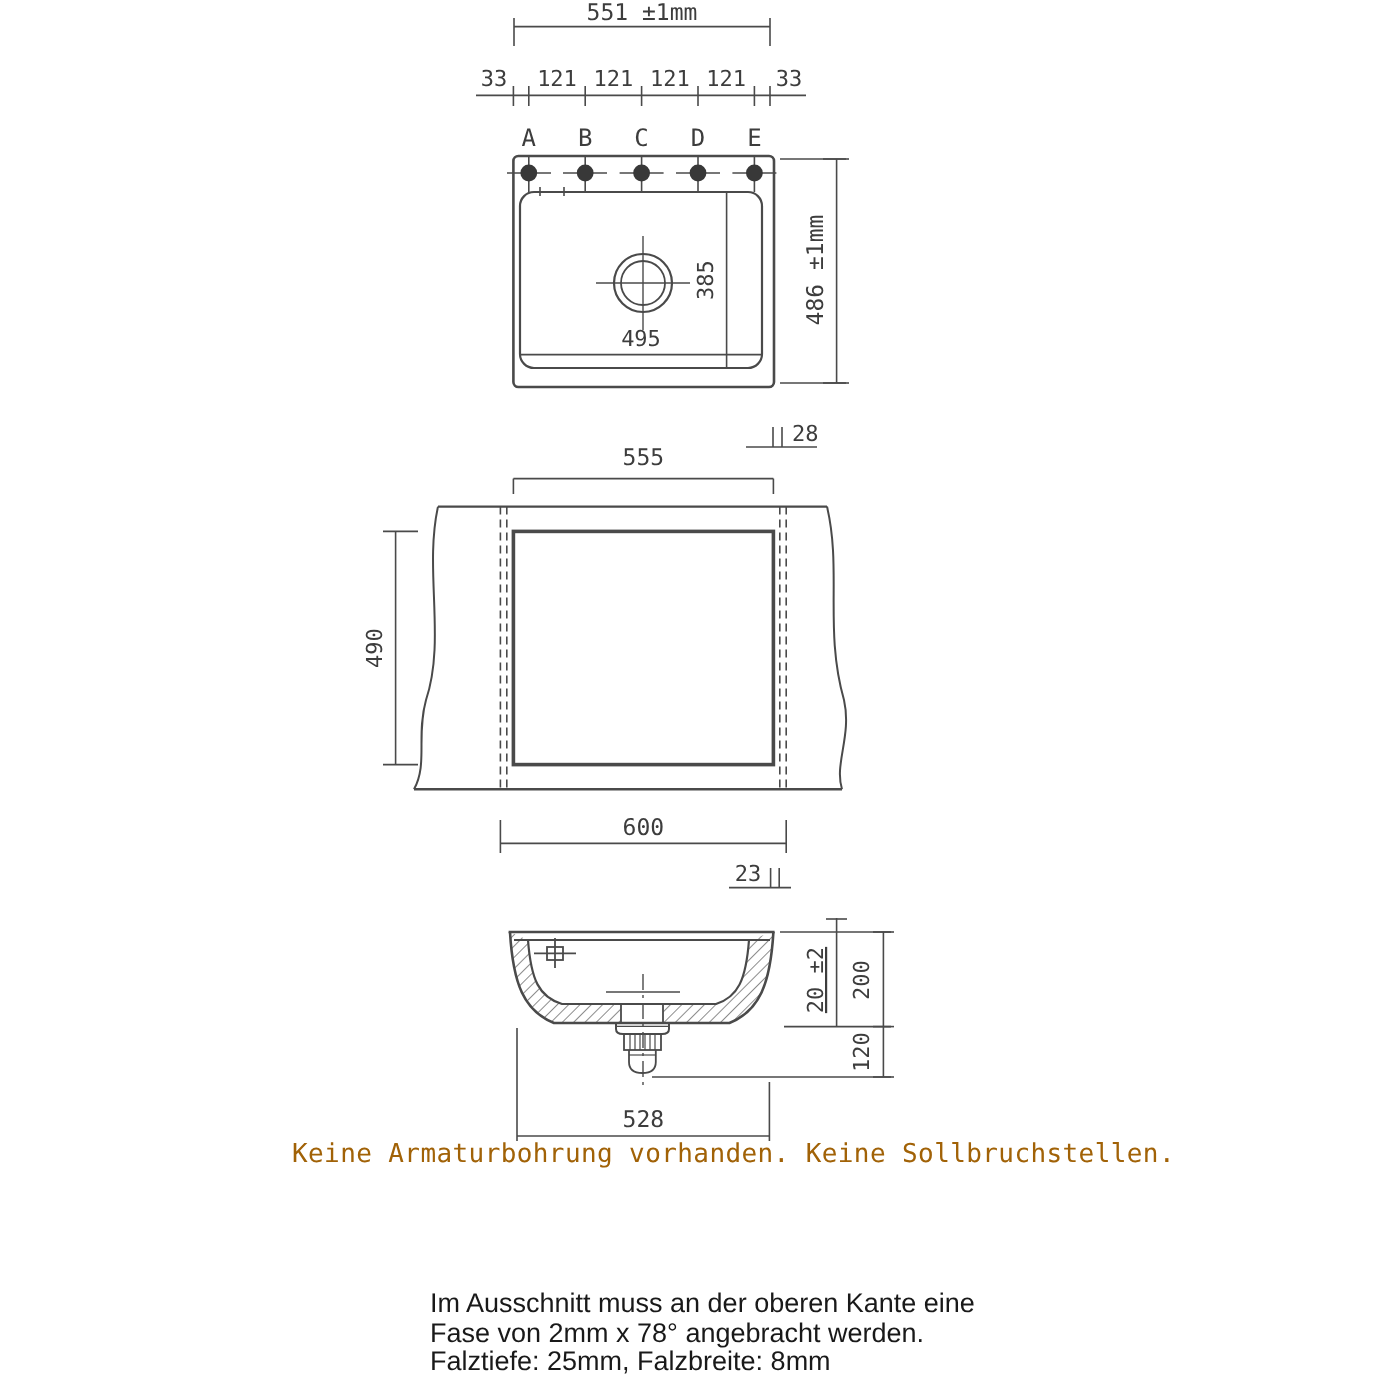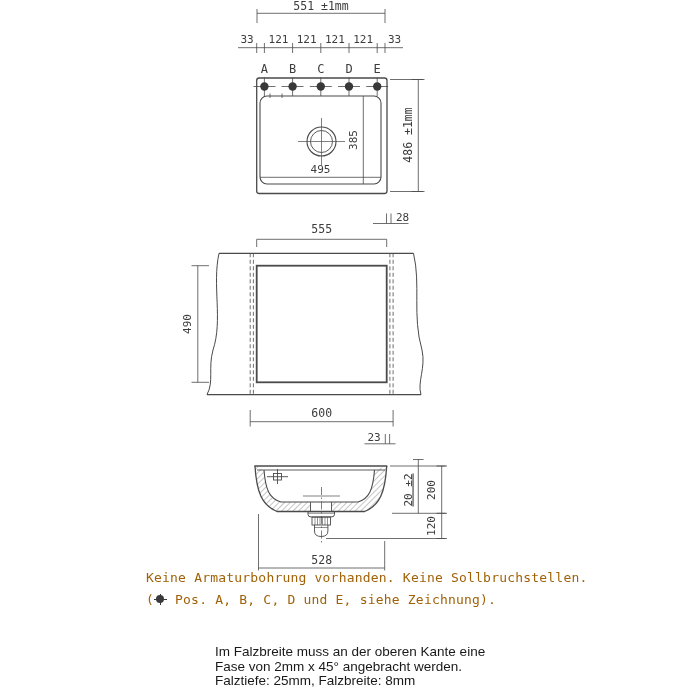--- a/index.html
+++ b/index.html
@@ -235,22 +235,19 @@
       <line x1="258.5" y1="514" x2="258.5" y2="570.5"></line>
       <line x1="384.7" y1="541" x2="384.7" y2="570.5"></line>
       <line x1="258.5" y1="568" x2="384.7" y2="568"></line>
       <text x="321.7" y="563.5" text-anchor="middle" class="dim-big" stroke="none">528</text>
     </g>
   </g>
 </svg>
 
 <div class="note-block">
   <div>Keine Armaturbohrung vorhanden. Keine Sollbruchstellen.</div>
-  <div>
-    <span>(</span><span class="drill-icon"><span class="h"></span><span class="v"></span><span class="c"></span></span><span> </span><span>Pos. A, B, C, D und E, siehe Zeichnung).</span>
-  </div>
 </div>
 
 <div class="warn-block">
-  <div>Im Falzbreite muss an der oberen Kante eine</div>
-  <div>Fase von 2mm x 45° angebracht werden.</div>
+  <div>Im Ausschnitt muss an der oberen Kante eine</div>
+  <div>Fase von 2mm x 78° angebracht werden.</div>
   <div>Falztiefe: 25mm, Falzbreite: 8mm</div>
 </div>
 
 </body></html>

